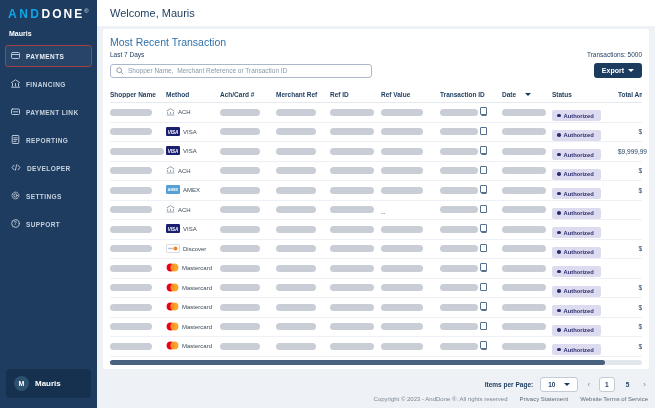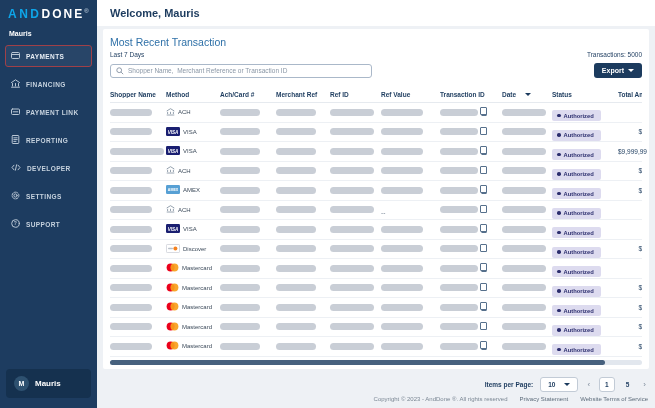--- a/index.html
+++ b/index.html
@@ -19,21 +19,21 @@
   .side-item.active { border-color:#a04048; background:rgba(255,255,255,.05); color:#e8eef5; }
   .side-item svg { flex:0 0 auto; }
   .profile-box { margin:auto 6px 4px; background:#15314f; border-radius:4px; display:flex; align-items:center; gap:6px; padding:7px 8px; }
   .avatar { width:15px; height:15px; border-radius:50%; background:#2e5170; color:#fff; font-size:7px; font-weight:bold;
             display:flex; align-items:center; justify-content:center; }
   .profile-name { font-size:8px; font-weight:bold; color:#fff; }
 
   
   .main { flex:1; display:flex; flex-direction:column; background:#eef1f5; min-width:0; }
   .topbar { background:#fff; height:26px; display:flex; align-items:center; padding-left:13px; }
-  .welcome { font-size:11px; font-weight:bold; color:#1c3b5e; }
+  .welcome { font-size:11px; font-weight:normal; color:#1c3b5e; }
 
   .card { background:#fff; margin:3px 6px 0 6px; border-radius:2px; padding:7px 7px 4px; overflow:hidden; flex:0 0 auto; }
   .card-head { display:flex; justify-content:space-between; align-items:flex-end; }
   .card-title { font-size:10.5px; color:#2f71a8; }
   .card-sub { font-size:6.5px; color:#1c3b5e; margin-top:3px; }
   .txn-count { font-size:6.5px; color:#1c3b5e; }
   .toolbar { display:flex; justify-content:space-between; align-items:center; margin-top:5px; }
   .search-box { display:flex; align-items:center; gap:4px; width:262px; height:14px; border:1px solid #aab8c9; border-radius:3px; padding:0 5px; background:#fff; }
   .search-box input { border:none; outline:none; flex:1; font-size:6.5px; color:#33404e; font-family:"Liberation Sans", sans-serif; background:transparent; }
   .search-box input::placeholder { color:#8a97a6; }

